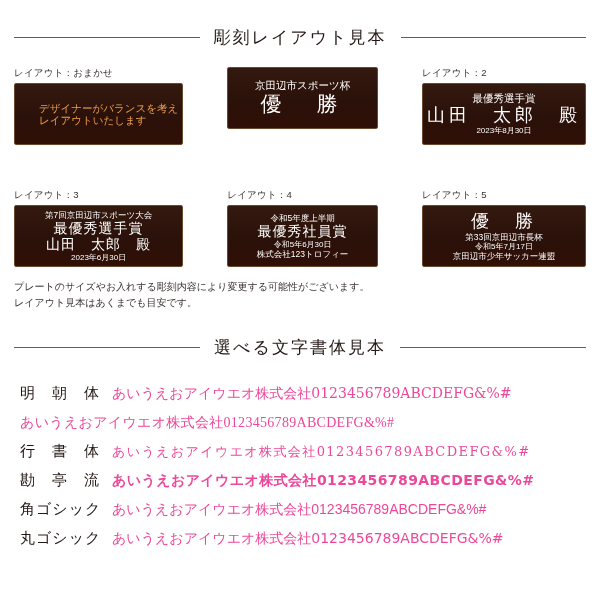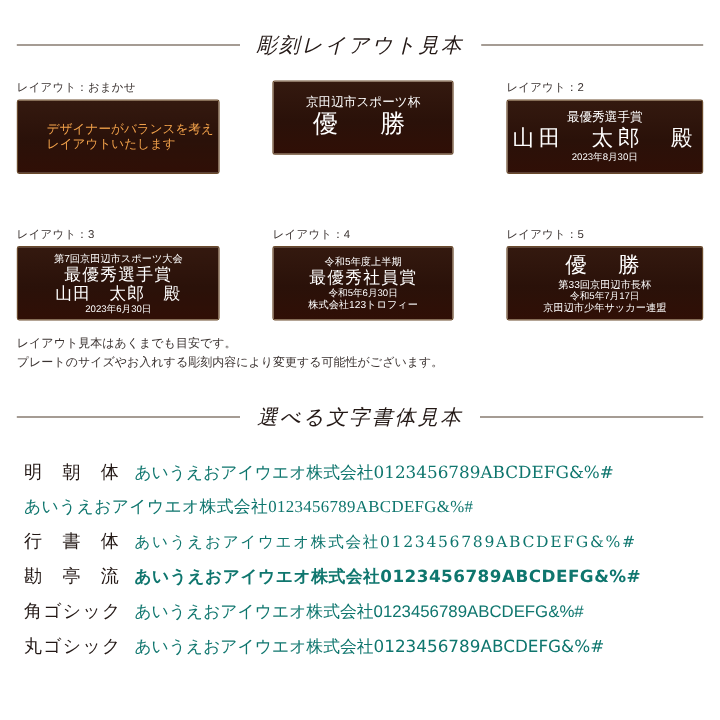--- a/index.html
+++ b/index.html
@@ -21,21 +21,20 @@
     box-sizing: border-box;
     padding: 0 14px;
   }
 
   
   .section-head {
     display: flex;
     align-items: center;
     gap: 14px;
     margin-top: 26px;
-    font-style: italic;
   }
   .section-head .rule {
     flex: 1 1 auto;
     height: 1px;
     background: #6b5b4e;
   }
   .section-head .title {
     font-size: 17px;
     letter-spacing: 2px;
     white-space: nowrap;
@@ -112,21 +111,21 @@
     flex: 0 0 92px;
     font-size: 15px;
     letter-spacing: 1px;
     color: #231815;
     white-space: nowrap;
   }
   .font-sample {
     flex: 1 1 auto;
     font-size: 14px;
     white-space: nowrap;
-    color: #0f766e;
+    color: #ec4899;
     letter-spacing: 0px;
   }
   .font-sample.serif { font-family: "DejaVu Serif", "Liberation Serif", serif; }
   .font-sample.kaisho { font-family: "Liberation Serif", serif; letter-spacing: 0.3px; }
   .font-sample.gyosho { font-family: "DejaVu Serif", serif; letter-spacing: 1.4px; font-size: 13px; }
   .font-sample.kanteiryu { font-family: "DejaVu Sans", sans-serif; font-weight: bold; letter-spacing: 0.4px; }
   .font-sample.kakugo { font-family: "Liberation Sans", sans-serif; }
   .font-sample.marugo { font-family: "DejaVu Sans", sans-serif; }
 </style>
 </head>
@@ -192,22 +191,22 @@
         <div class="ln huge2">優　勝</div>
         <div class="ln small">第33回京田辺市長杯</div>
         <div class="ln smallx">令和5年7月17日</div>
         <div class="ln small">京田辺市少年サッカー連盟</div>
       </div>
     </div>
 
   </div>
 
   <div class="note">
+    <div>プレートのサイズやお入れする彫刻内容により変更する可能性がございます。</div>
     <div>レイアウト見本はあくまでも目安です。</div>
-    <div>プレートのサイズやお入れする彫刻内容により変更する可能性がございます。</div>
   </div>
 
   <div class="section-head">
     <div class="rule"></div>
     <div class="title">選べる文字書体見本</div>
     <div class="rule"></div>
   </div>
 
   <div class="font-list">
     <div class="font-row">

